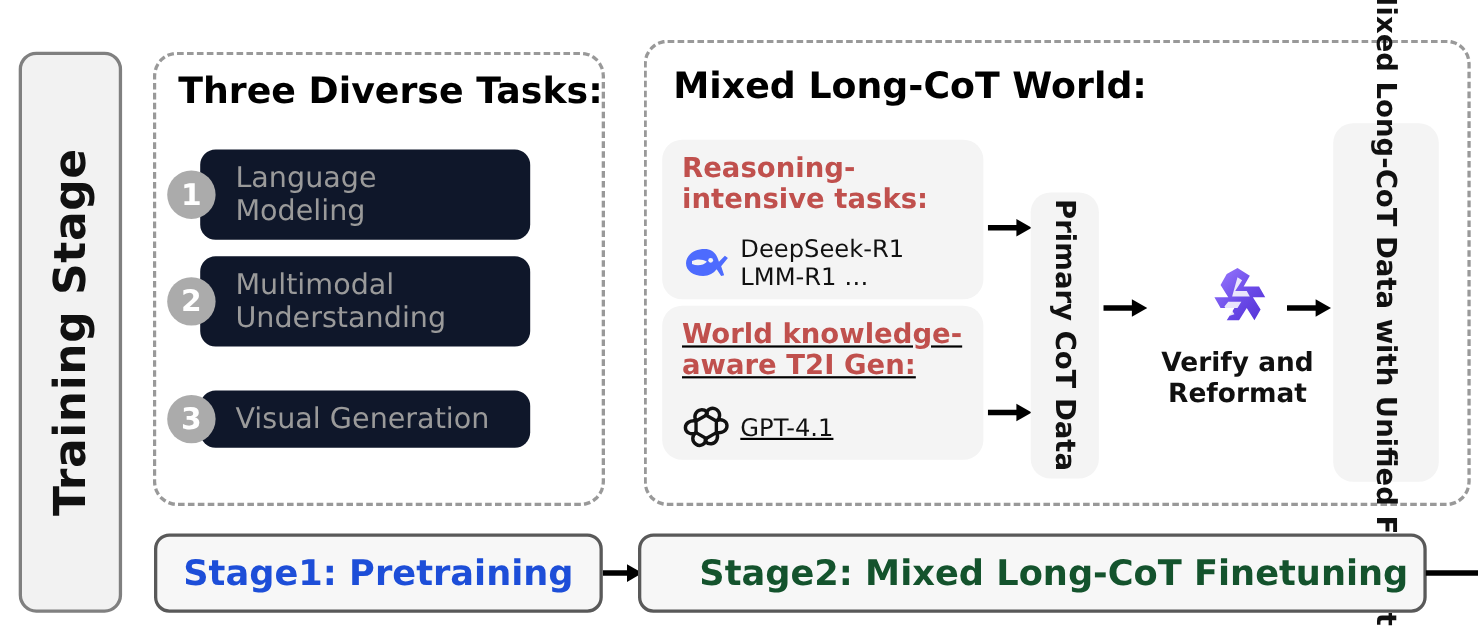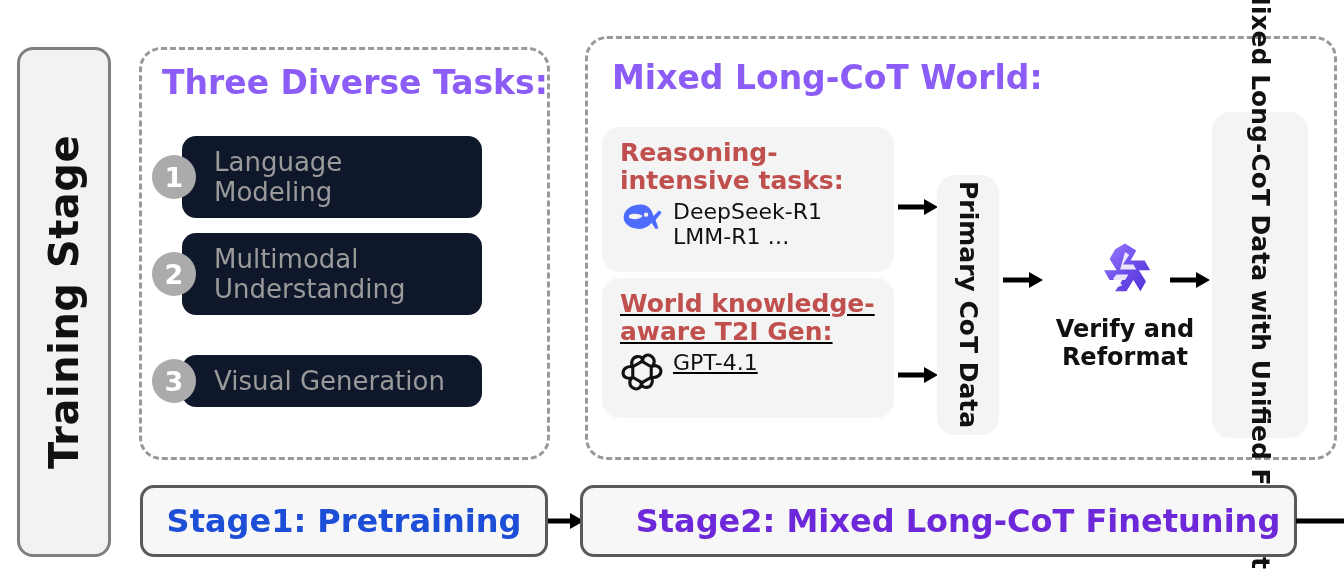--- a/index.html
+++ b/index.html
@@ -49,21 +49,21 @@
     border-radius: 22px;
     background: #ffffff;
   }
   #tasks-panel { left: 139px; top: 47px; width: 411px; height: 413px; }
   #cot-panel   { left: 585px; top: 36px; width: 752px; height: 424px; }
 
   .panel-title {
     position: absolute;
     font-size: 33px;
     font-weight: bold;
-    color: #8b5cf6;
+    color: #000000;
     white-space: nowrap;
     font-family: "DejaVu Sans", sans-serif;
   }
   #tasks-title { left: 162px; top: 63px; }
   #cot-title   { left: 612px; top: 58px; }
 
   
   .task-row {
     position: absolute;
     display: flex;
@@ -114,22 +114,22 @@
 
   .source-heading {
     color: #c0504d;
     font-size: 25px;
     font-weight: bold;
     line-height: 1.12;
     font-family: "DejaVu Sans", sans-serif;
   }
   .source-models {
     display: flex;
-    align-items: flex-start;
-    margin-top: 4px;
+    align-items: center;
+    margin-top: 20px;
   }
   .model-names {
     color: #111111;
     font-size: 22px;
     line-height: 1.14;
     margin-left: 9px;
     font-family: "DejaVu Sans", sans-serif;
   }
 
   
@@ -194,21 +194,21 @@
   #stage1-bar { left: 140px; top: 485px; width: 408px; }
   #stage2-bar { left: 580px; top: 485px; width: 717px; }
 
   .stage-label {
     font-size: 32px;
     font-weight: bold;
     white-space: nowrap;
     font-family: "DejaVu Sans", sans-serif;
   }
   #stage1-label { color: #1d4ed8; }
-  #stage2-label { color: #6d28d9; margin-left: 39px; }
+  #stage2-label { color: #14532d; margin-left: 39px; }
 </style>
 </head>
 <body>
 
 <div id="training-stage-box">
   <div id="training-stage-label">Training Stage</div>
 </div>
 
 <div id="tasks-panel" class="dashed-panel"></div>
 <div id="tasks-title" class="panel-title">Three Diverse Tasks:</div>

